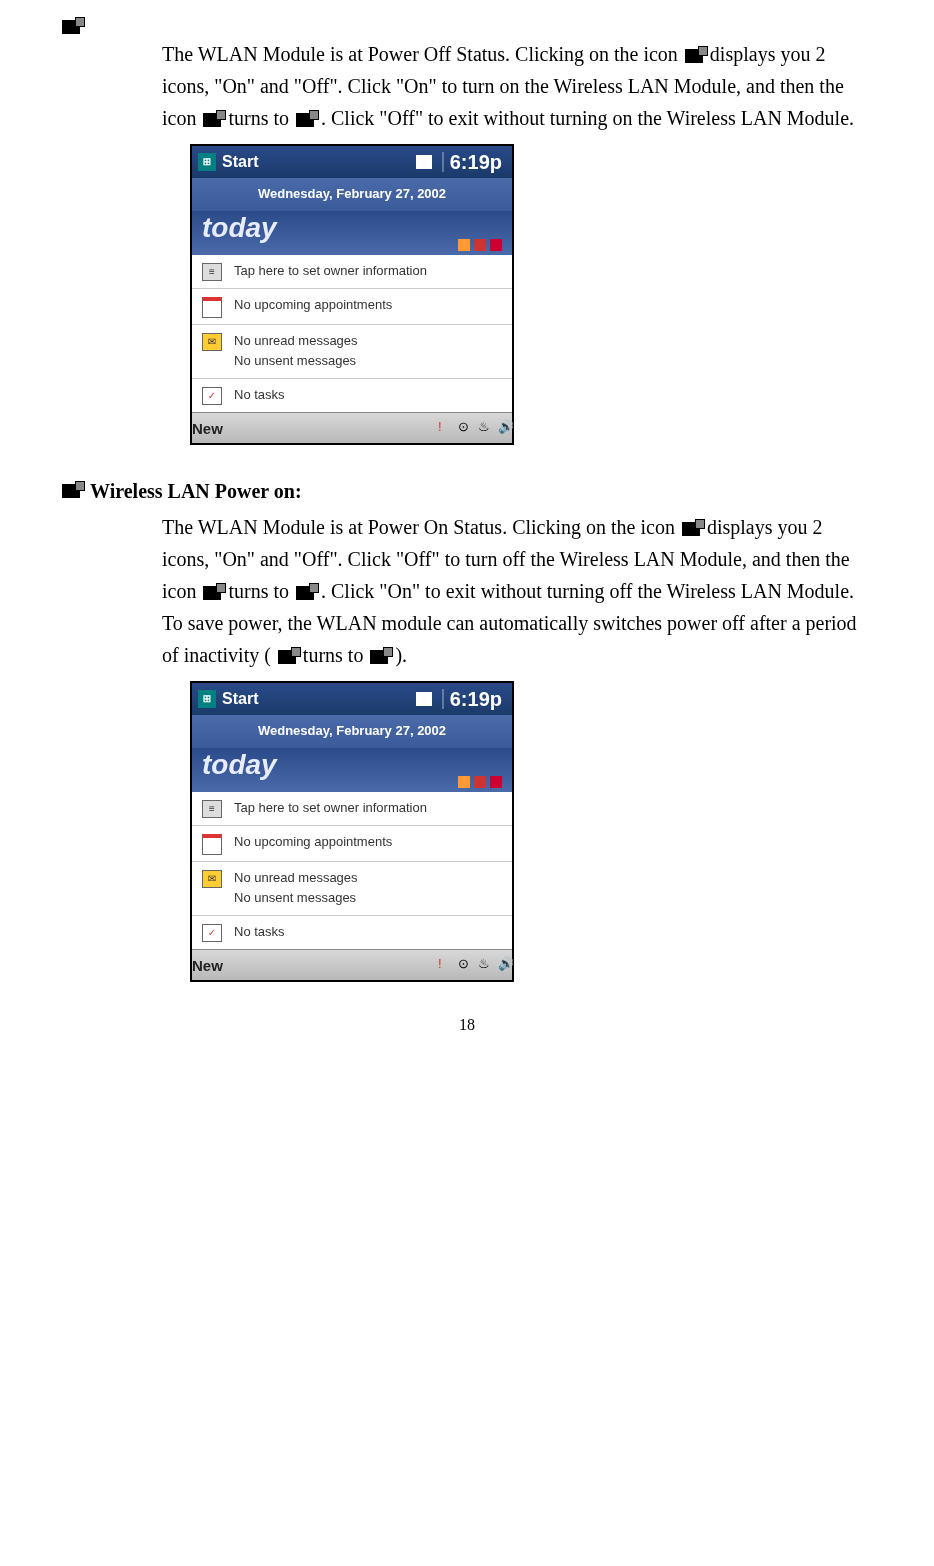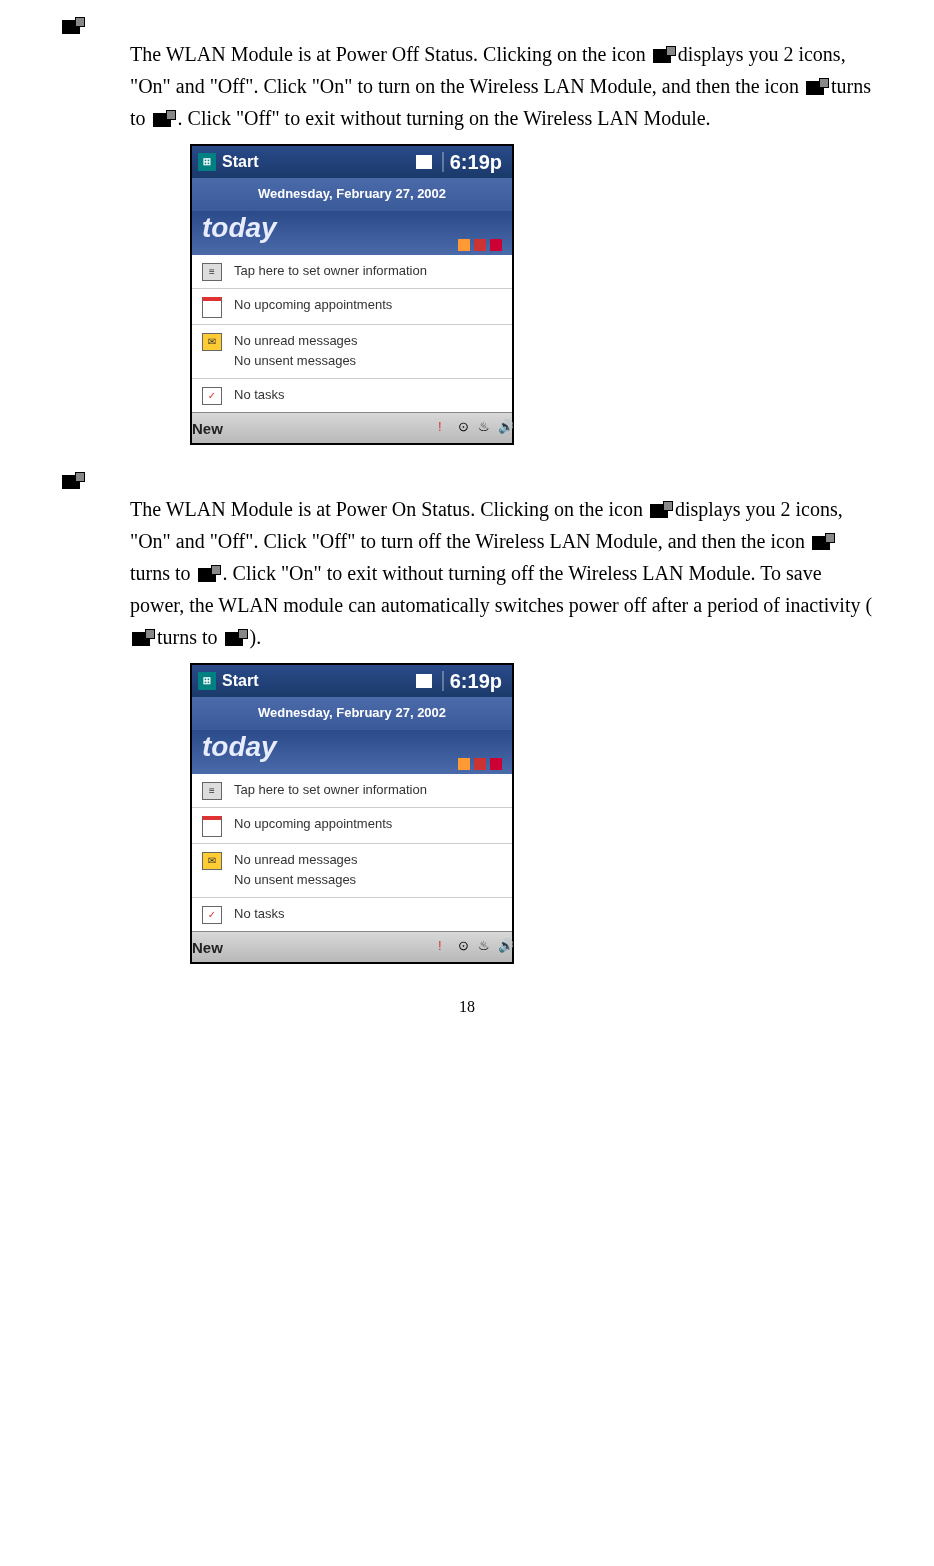--- a/index.html
+++ b/index.html
@@ -12,21 +12,21 @@
       line-height: 1.6;
     }
     .section-header {
       font-weight: bold;
       display: flex;
       align-items: center;
       gap: 8px;
       margin-bottom: 4px;
     }
     .description {
-      margin-left: 70px;
+      margin-left: 102px;
       margin-bottom: 10px;
     }
     .icon-box {
       display: inline-block;
       vertical-align: middle;
       width: 18px;
       height: 14px;
       background: #000;
       position: relative;
       margin: 0 2px;
@@ -241,20 +241,21 @@
       <span class="small-icon" style="color:#d33">!</span>
       <span class="small-icon">⊙</span>
       <span class="small-icon">♨</span>
       <span class="small-icon">🔊</span>
     </span>
   </div>
 </div>
 
 <div class="section-header">
   <span class="icon-box"></span>
+  <span>Wireless LAN Power on:</span>
 </div>
 <div class="description">
   <span>The WLAN Module is at Power On Status.     Clicking on the icon </span>
   <span class="icon-box"></span>
   <span> displays you 2 icons, "On" and "Off".    Click "Off" to turn off the Wireless LAN Module, and then the icon </span>
   <span class="icon-box"></span>
   <span> turns to </span>
   <span class="icon-box"></span>
   <span>.    Click "On" to exit without turning off the Wireless LAN Module.    To save power, the WLAN module can automatically switches power off after a period of inactivity (</span>
   <span class="icon-box"></span>

